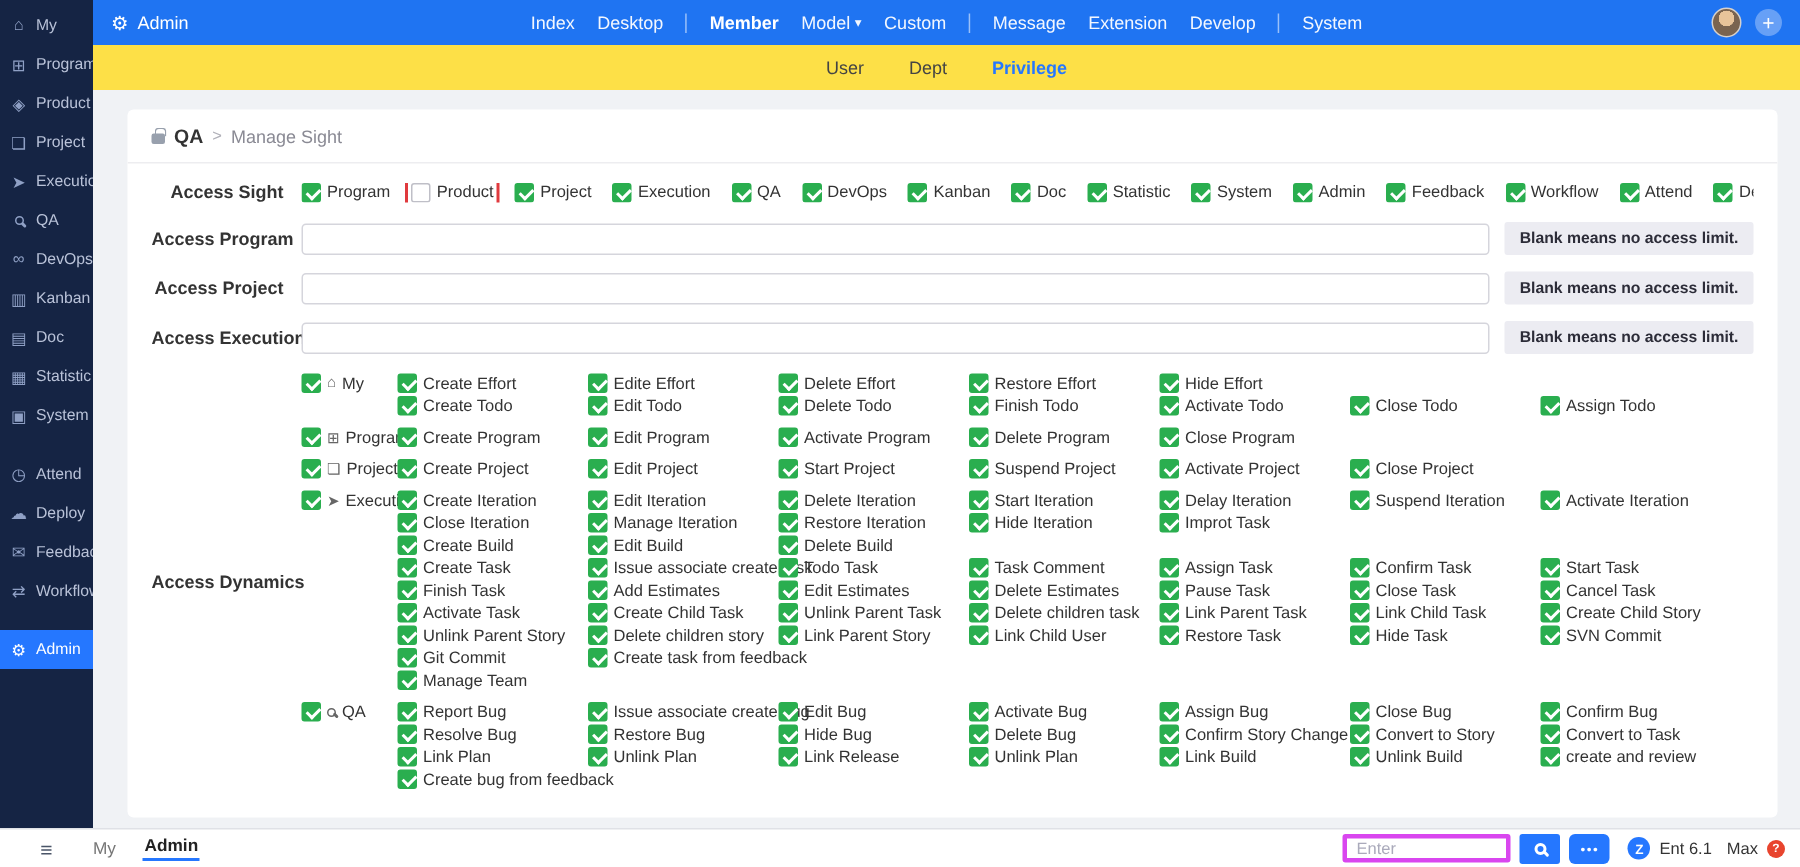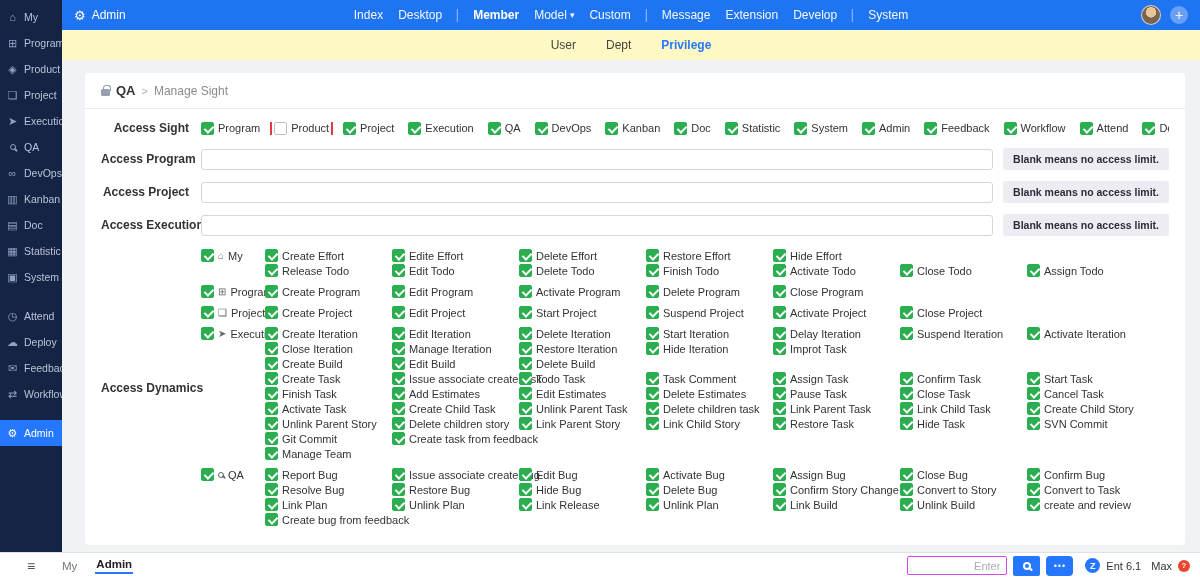--- a/index.html
+++ b/index.html
@@ -26,21 +26,21 @@
   .top-menu { position:absolute; left:50%; transform:translateX(-50%); display:flex; align-items:center; gap:15px; font-size:12px; white-space:nowrap; }
   .menu-item { cursor:pointer; display:flex; align-items:center; gap:3px; opacity:.95; }
   .menu-item.active { font-weight:bold; opacity:1; }
   .menu-sep { width:1px; height:13px; background:rgba(255,255,255,.55); }
   .caret { font-size:9px; }
   .topbar-right { margin-left:auto; display:flex; align-items:center; gap:9px; }
   .avatar { width:20px; height:20px; border-radius:50%; background:radial-gradient(circle at 50% 35%, #e8c49a 0 35%, #7a6450 36% 100%); border:1px solid rgba(255,255,255,.7); cursor:pointer; }
   .plus-btn { width:18px; height:18px; border-radius:50%; background:rgba(255,255,255,.32); display:flex; align-items:center; justify-content:center; font-size:14px; cursor:pointer; }
 
   
-  .tabbar { height:30px; background:#fef9c3; display:flex; align-items:center; justify-content:center; gap:30px; font-size:12px; color:#444; flex-shrink:0; }
+  .tabbar { height:30px; background:#fde047; display:flex; align-items:center; justify-content:center; gap:30px; font-size:12px; color:#444; flex-shrink:0; }
   .tab { cursor:pointer; }
   .tab.active { color:#2577ff; font-weight:bold; }
 
   
   .content { flex:1; background:#f0f2f5; padding:13px 15px 7px 23px; min-height:0; }
   .card { background:#fff; border-radius:4px; height:100%; overflow:hidden; }
   .breadcrumb { display:flex; align-items:center; gap:6px; padding:10px 16px; border-bottom:1px solid #ededf0; }
   .lock { position:relative; width:9px; height:7px; background:#98a0ad; border-radius:1.5px; flex-shrink:0; margin-top:3px; }
   .lock::before { content:""; position:absolute; top:-4px; left:1.5px; width:6px; height:5px; border:1.5px solid #98a0ad; border-bottom:none; border-radius:3px 3px 0 0; }
   .bc-group { font-weight:bold; color:#333; font-size:13px; }
@@ -78,21 +78,21 @@
   .side-ico .mag, .dico .mag { width:6px; height:6px; border-width:1.5px; }
   .side-ico .mag::after, .dico .mag::after { width:4px; height:1.5px; right:-3px; bottom:-1px; }
 
   
   .bottombar { height:26px; background:#fff; border-top:1px solid #dfe1e6; display:flex; align-items:center; flex-shrink:0; }
   .bb-burger { width:62px; text-align:center; color:#4a5568; font-size:14px; cursor:pointer; flex-shrink:0; }
   .bb-items { display:flex; align-items:center; gap:18px; }
   .bb-item { font-size:11.5px; color:#777; cursor:pointer; }
   .bb-item.active { color:#222; font-weight:bold; border-bottom:2px solid #2577ff; padding:1px 1px 2px; }
   .bb-right { margin-left:auto; display:flex; align-items:center; gap:6px; padding-right:10px; }
-  .bb-input { width:100px; height:19px; border:1px solid #d946ef; border-radius:2px; font-size:11px; padding:0 6px; outline:none; font-family:inherit; color:#555;text-align:right; }
+  .bb-input { width:112px; height:19px; border:3px solid #d946ef; border-radius:2px; font-size:11px; padding:0 6px; outline:none; font-family:inherit; color:#555; }
   .bb-input::placeholder { color:#aab; }
   .bb-search { width:27px; height:20px; background:#2577ff; border:none; border-radius:2px; display:flex; align-items:center; justify-content:center; color:#fff; cursor:pointer; }
   .bb-chat { width:27px; height:20px; background:#2577ff; border:none; border-radius:4px; color:#fff; font-size:9px; letter-spacing:1px; display:flex; align-items:center; justify-content:center; cursor:pointer; font-family:inherit; }
   .bb-logo { width:15px; height:15px; border-radius:50%; background:#2577ff; color:#fff; font-size:9px; font-weight:bold; display:flex; align-items:center; justify-content:center; margin-left:6px; }
   .bb-edition { font-size:11px; color:#333; }
   .bb-max { font-size:11px; color:#333; margin-left:4px; }
   .bb-badge { width:12px; height:12px; border-radius:50%; background:#e8442e; color:#fff; font-size:8px; font-weight:bold; display:flex; align-items:center; justify-content:center; cursor:pointer; }
 </style>
 </head>
 <body>
@@ -344,21 +344,21 @@
                           <span class="cb-label">Restore Effort</span>
                         </label>
                         <label class="cb-item">
                           <span class="cb on"></span>
                           <span class="cb-label">Hide Effort</span>
                         </label>
                       </div>
                       <div class="drow">
                         <label class="cb-item">
                           <span class="cb on"></span>
-                          <span class="cb-label">Release Todo</span>
+                          <span class="cb-label">Create Todo</span>
                         </label>
                         <label class="cb-item">
                           <span class="cb on"></span>
                           <span class="cb-label">Edit Todo</span>
                         </label>
                         <label class="cb-item">
                           <span class="cb on"></span>
                           <span class="cb-label">Delete Todo</span>
                         </label>
                         <label class="cb-item">
@@ -617,21 +617,21 @@
                         <label class="cb-item">
                           <span class="cb on"></span>
                           <span class="cb-label">Delete children story</span>
                         </label>
                         <label class="cb-item">
                           <span class="cb on"></span>
                           <span class="cb-label">Link Parent Story</span>
                         </label>
                         <label class="cb-item">
                           <span class="cb on"></span>
-                          <span class="cb-label">Link Child Story</span>
+                          <span class="cb-label">Link Child User</span>
                         </label>
                         <label class="cb-item">
                           <span class="cb on"></span>
                           <span class="cb-label">Restore Task</span>
                         </label>
                         <label class="cb-item">
                           <span class="cb on"></span>
                           <span class="cb-label">Hide Task</span>
                         </label>
                         <label class="cb-item">

